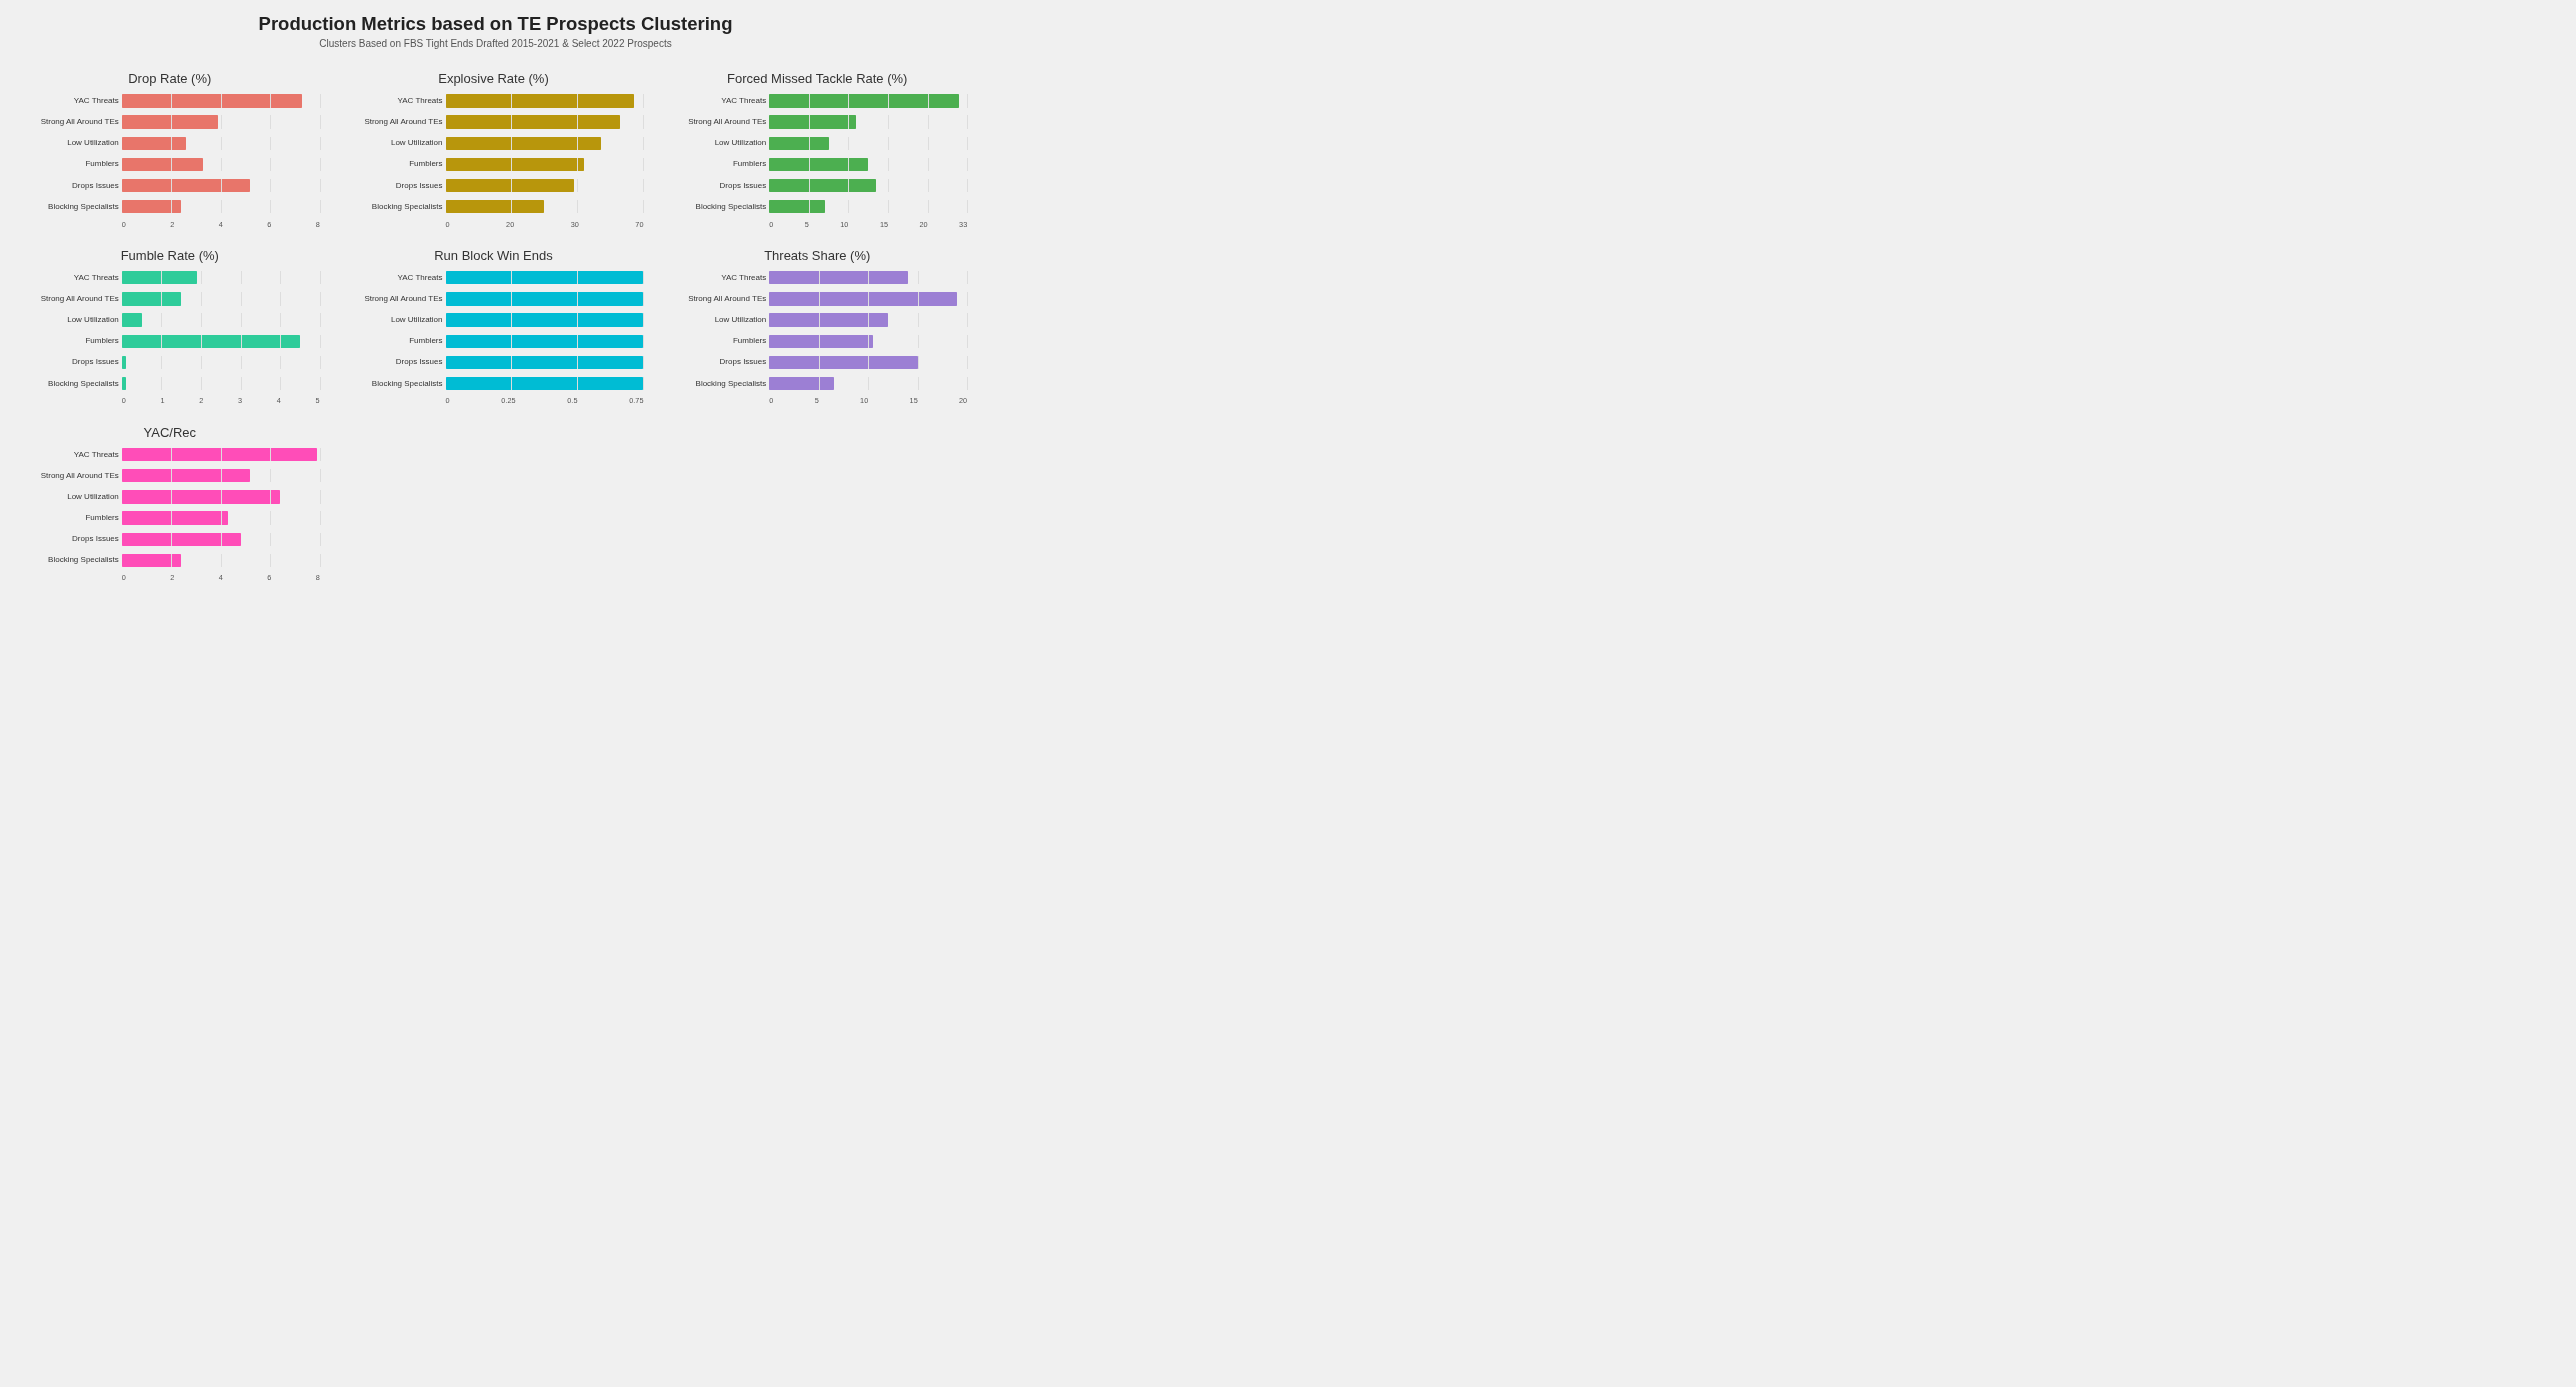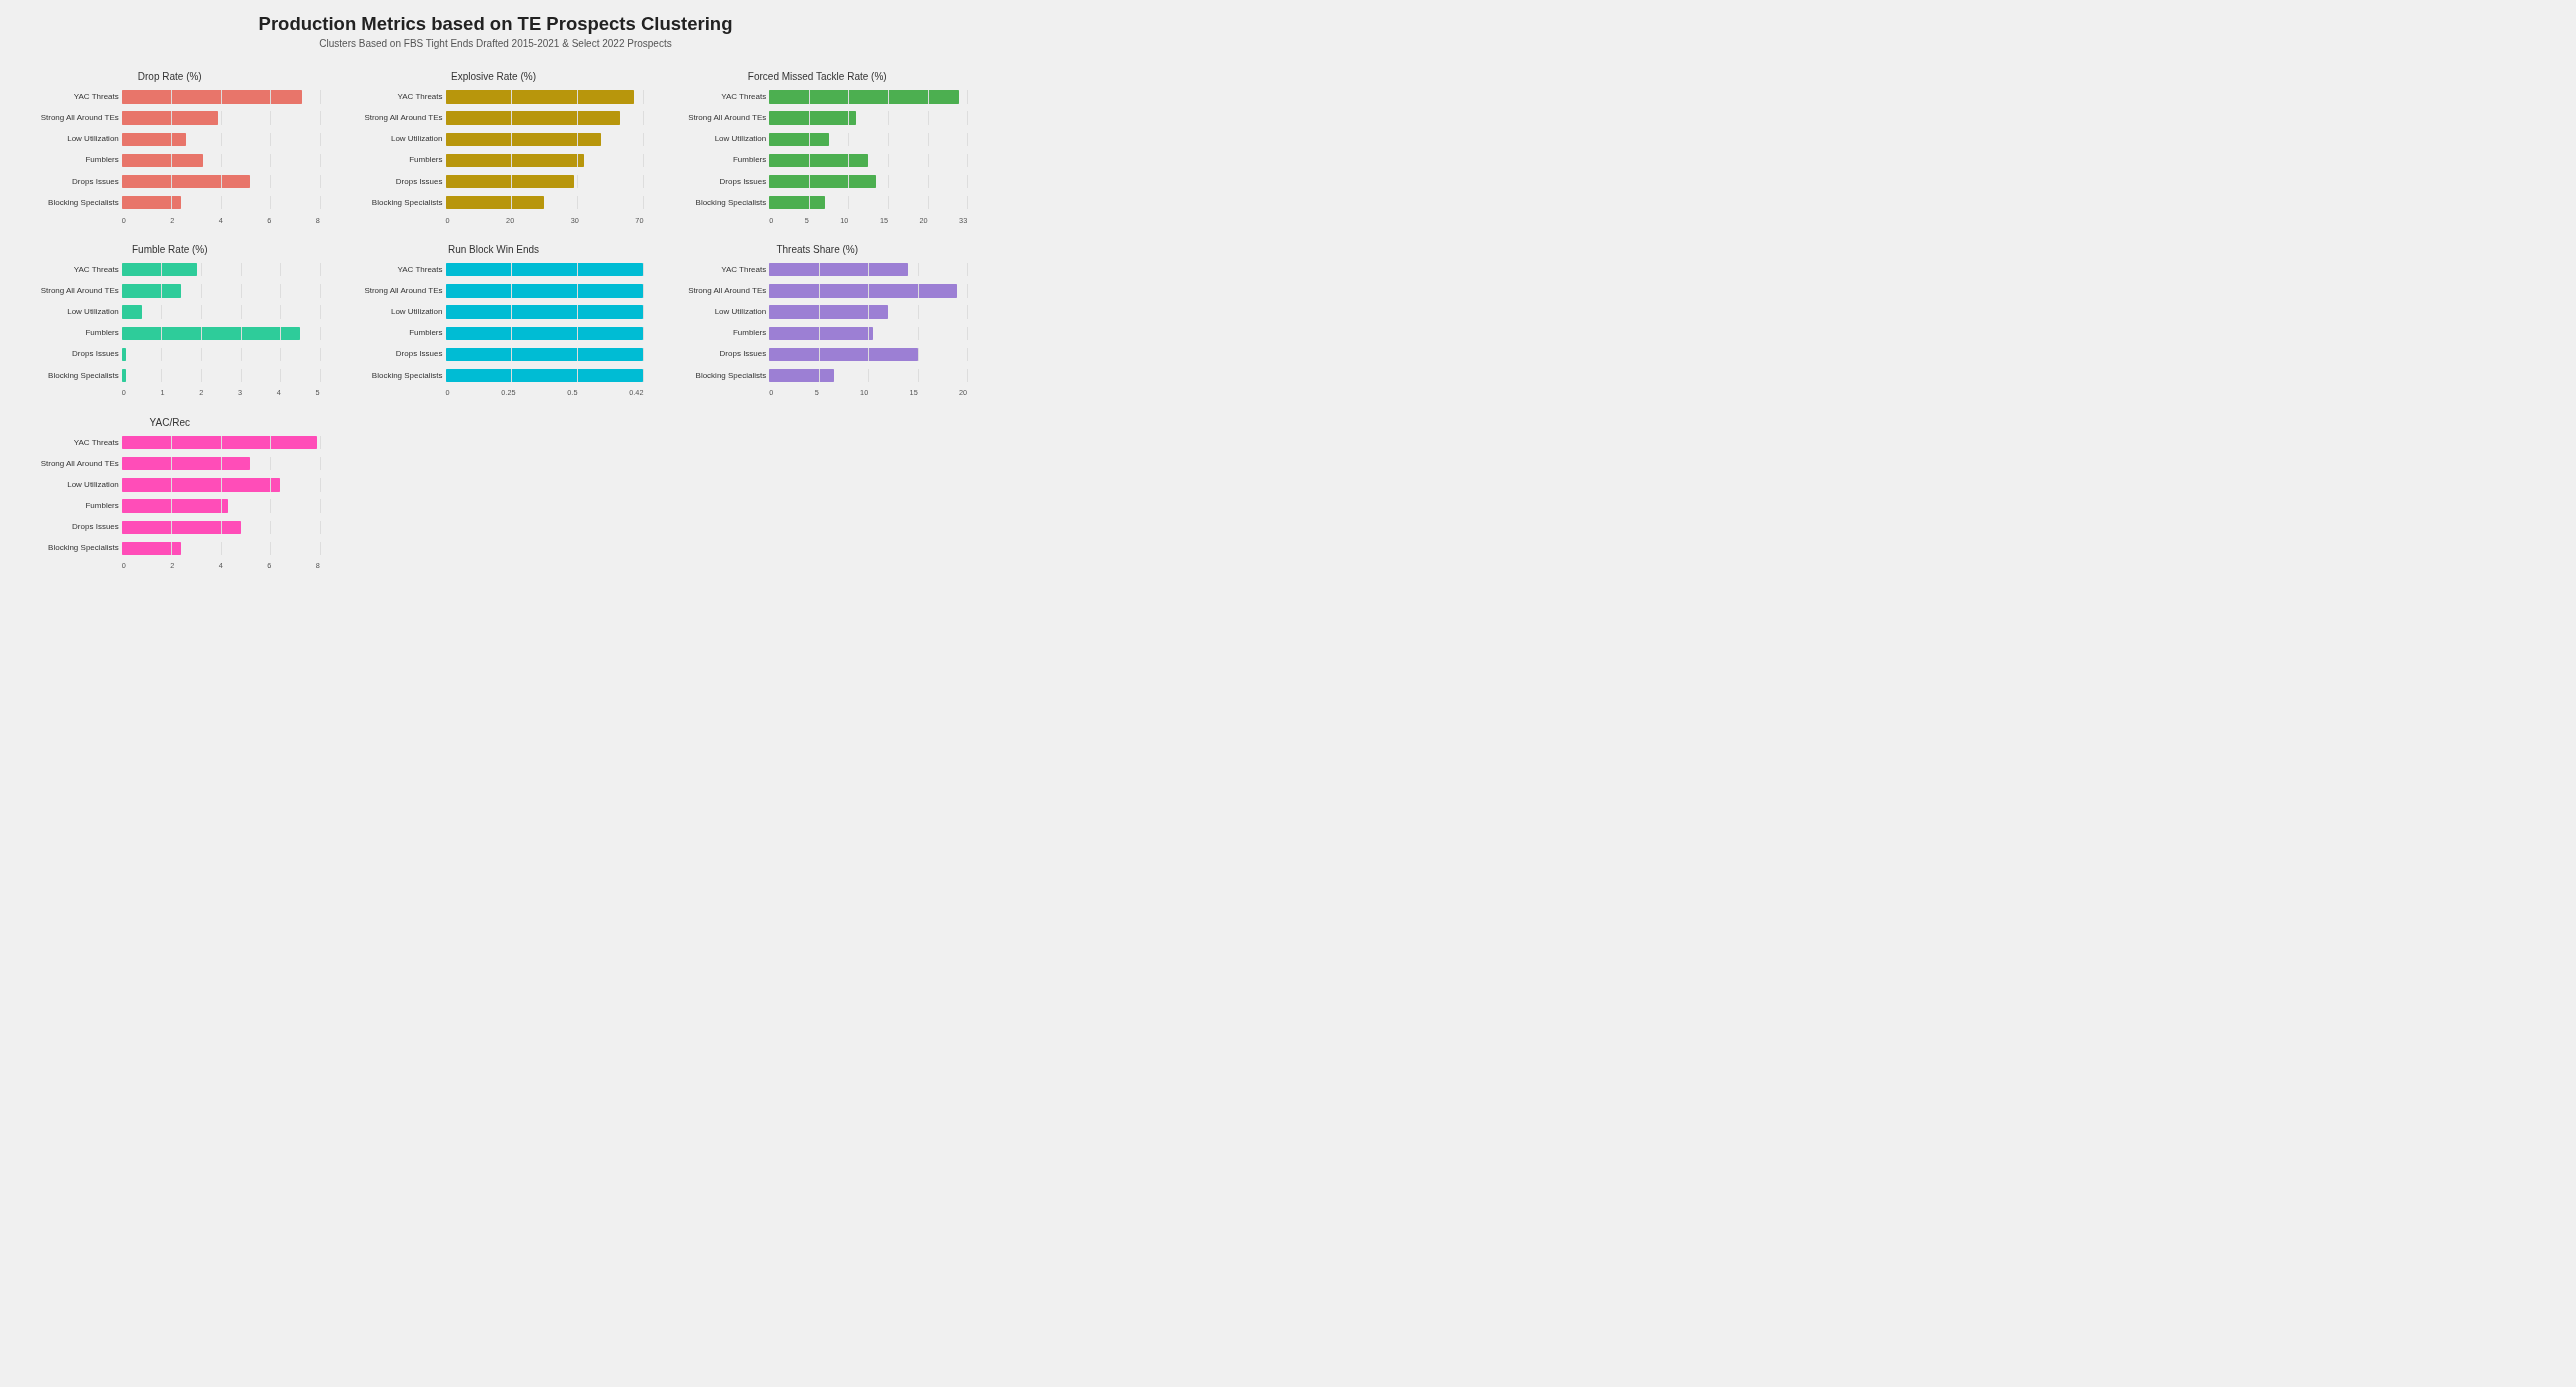--- a/index.html
+++ b/index.html
@@ -28,21 +28,21 @@
       grid-template-columns: 1fr 1fr 1fr;
       grid-template-rows: auto auto auto;
       gap: 6.6px 6.6px;
     }
     .chart-container {
       background: #f0f0f0;
       padding: 6.6px 10.6px 6.6px 6.6px;
     }
     .chart-title {
       text-align: center;
-      font-size: 10px;
+      font-size: 13px;
       color: #333;
       margin-bottom: 5.3px;
       font-weight: normal;
     }
     .chart-area {
       display: flex;
       flex-direction: column;
       gap: 0px;
     }
     .bar-row {
@@ -484,21 +484,21 @@
               <div class="grid-line" style="left: 100%;"></div>
               <div class="bar-fill" style="background-color: rgb(0, 188, 212); width: 100%;"></div>
             </div>
           </div>
         </div>
         <div class="axis-row">
           <div class="axis-ticks">
             <span>0</span>
             <span>0.25</span>
             <span>0.5</span>
-            <span>0.42</span>
+            <span>0.75</span>
           </div>
         </div>
       </div>
     </div>
     <div class="chart-container">
       <div class="chart-title">Threats Share (%)</div>
       <div class="chart-inner">
         <div class="chart-area">
           <div class="bar-row">
             <div class="bar-label">YAC Threats</div>

